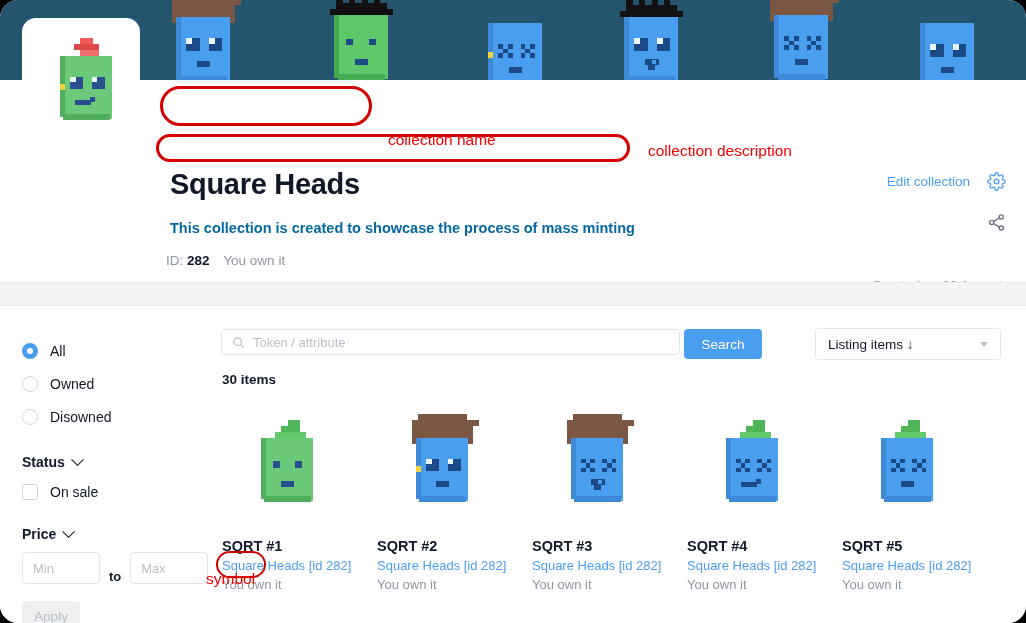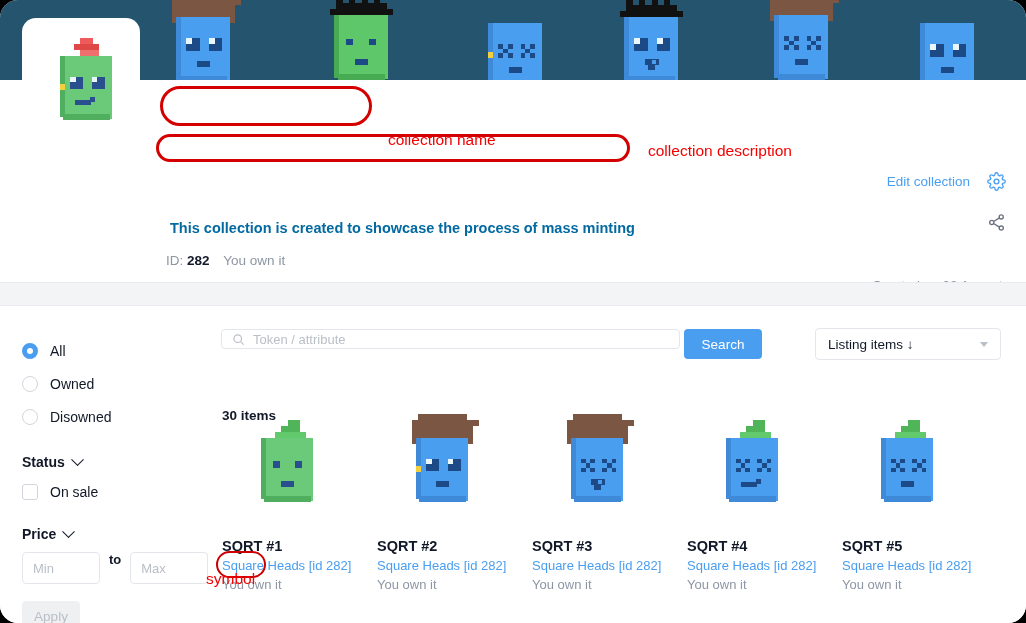--- a/index.html
+++ b/index.html
@@ -111,40 +111,40 @@
     width: 16px; height: 16px; border-radius: 3px;
     border: 1.6px solid #d2d6dc; margin-right: 12px; background: #fff; flex: none;
   }
   .sec-head {
     position: absolute; font-size: 14px; font-weight: bold;
     color: #111827; display: flex; align-items: center; gap: 8px; cursor: pointer;
   }
   .chev { display: inline-block; width: 9px; height: 9px;
           border-right: 1.8px solid #111827; border-bottom: 1.8px solid #111827;
           transform: rotate(45deg) translate(-2px,-2px); }
-  .price-row { position: absolute; left: 22px; top: 552px; display: flex; align-items: flex-start; }
+  .price-row { position: absolute; left: 22px; top: 552px; display: flex; align-items: flex-end; }
   .pinput {
     width: 78px; height: 32px; border: 1px solid #e3e6ea; border-radius: 4px;
     font-size: 13px; color: #111827; padding: 0 10px;
     font-family: "Liberation Sans", sans-serif; background: #fff;
   }
   .pinput::placeholder { color: #b9bfc7; }
   .to-lbl { font-size: 13px; font-weight: bold; color: #111827; margin: 0 9px; }
   .apply-btn {
     position: absolute; left: 22px; top: 601px;
     width: 58px; height: 30px; border: none; border-radius: 4px;
     background: #eef0f2; color: #b9bfc7; font-size: 13.5px;
     font-family: "Liberation Sans", sans-serif; cursor: default;
   }
 
   
   .main { position: absolute; left: 210px; top: 306px; width: 816px; height: 317px; background: #fff; }
   .searchbar {
     position: absolute; left: 11px; top: 23px;
-    width: 459px; height: 20px;
+    width: 459px; height: 26px;
     border: 1px solid #e3e6ea; border-radius: 4px;
     display: flex; align-items: center; background: #fff;
   }
   .searchbar input {
     border: none; outline: none; flex: 1; font-size: 13px; color: #111827;
     font-family: "Liberation Sans", sans-serif; background: transparent;
   }
   .searchbar input::placeholder { color: #b9bfc7; }
   .search-btn {
     position: absolute; left: 474px; top: 23px;
@@ -156,21 +156,21 @@
     position: absolute; left: 605px; top: 22px;
     width: 186px; height: 32px;
     border: 1px solid #e3e6ea; border-radius: 4px;
     display: flex; align-items: center; justify-content: space-between;
     padding: 0 12px; font-size: 13.5px; color: #111827; cursor: pointer; background: #fff;
   }
   .caret { width: 0; height: 0; border-left: 4px solid transparent;
            border-right: 4px solid transparent; border-top: 5px solid #b9bfc7; }
   .items-count {
     position: absolute; left: 12px; top: 66px;
-    font-size: 13.5px; font-weight: bold; color: #111827; margin-top: 36px;
+    font-size: 13.5px; font-weight: bold; color: #111827;
   }
 
   .cards { position: absolute; left: 12px; top: 108px; display: flex; gap: 0; }
   .card { width: 155px; position: relative; cursor: pointer; }
   .card-art { position: relative; width: 155px; height: 118px; }
   .card-title { font-size: 14.5px; font-weight: bold; color: #111827; margin-top: 6px; }
   .card-coll { font-size: 13px; color: #4a9ef0; margin-top: 4px; }
   .card-own { font-size: 13px; color: #8d96a3; margin-top: 4px; }
 
   
@@ -286,20 +286,21 @@
         <div class="px" style="left: 69.99px; top: 58.53px; width: 12.81px; height: 12.81px; background: rgb(42, 79, 143);"></div>
         <div class="px" style="left: 69.99px; top: 58.53px; width: 5.49px; height: 5.49px; background: rgb(233, 246, 251);"></div>
         <div class="px" style="left: 52.91px; top: 82.32px; width: 15.86px; height: 4.88px; background: rgb(42, 79, 143);"></div>
         <div class="px" style="left: 67.55px; top: 78.66px; width: 5.49px; height: 4.88px; background: rgb(42, 79, 143);"></div>
         <div class="px" style="left: 37.66px; top: 66.46px; width: 5.49px; height: 5.49px; background: rgb(242, 207, 63);"></div>
       </div>
   </div>
 
   <div class="header">
 
+    <div class="title">Square Heads</div>
 
     <div class="desc">This collection is created to showcase the process of mass minting</div>
 
     <div class="idline">
       <span>ID:</span>
       <b>282</b>
       <span class="own">You own it</span>
     </div>
 
     <div class="stats">

